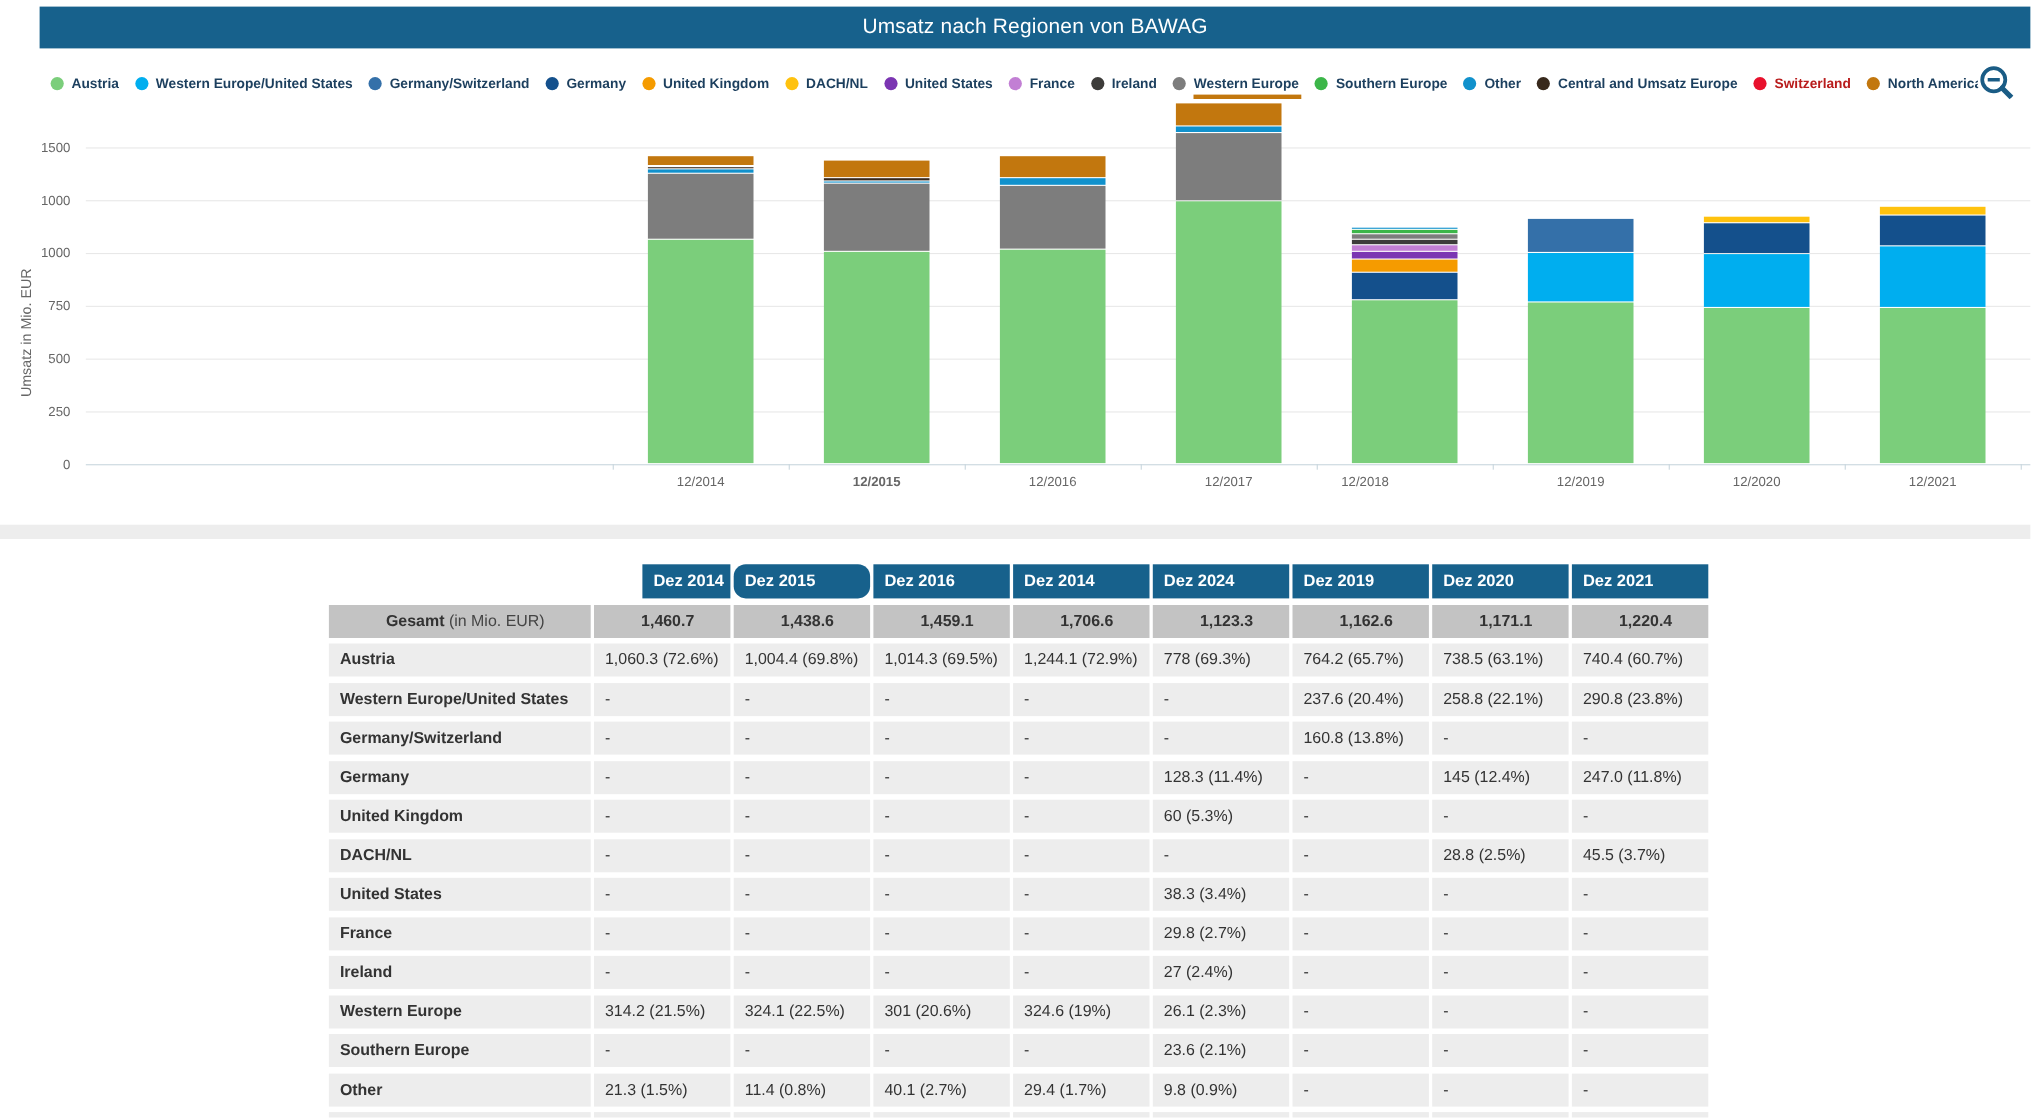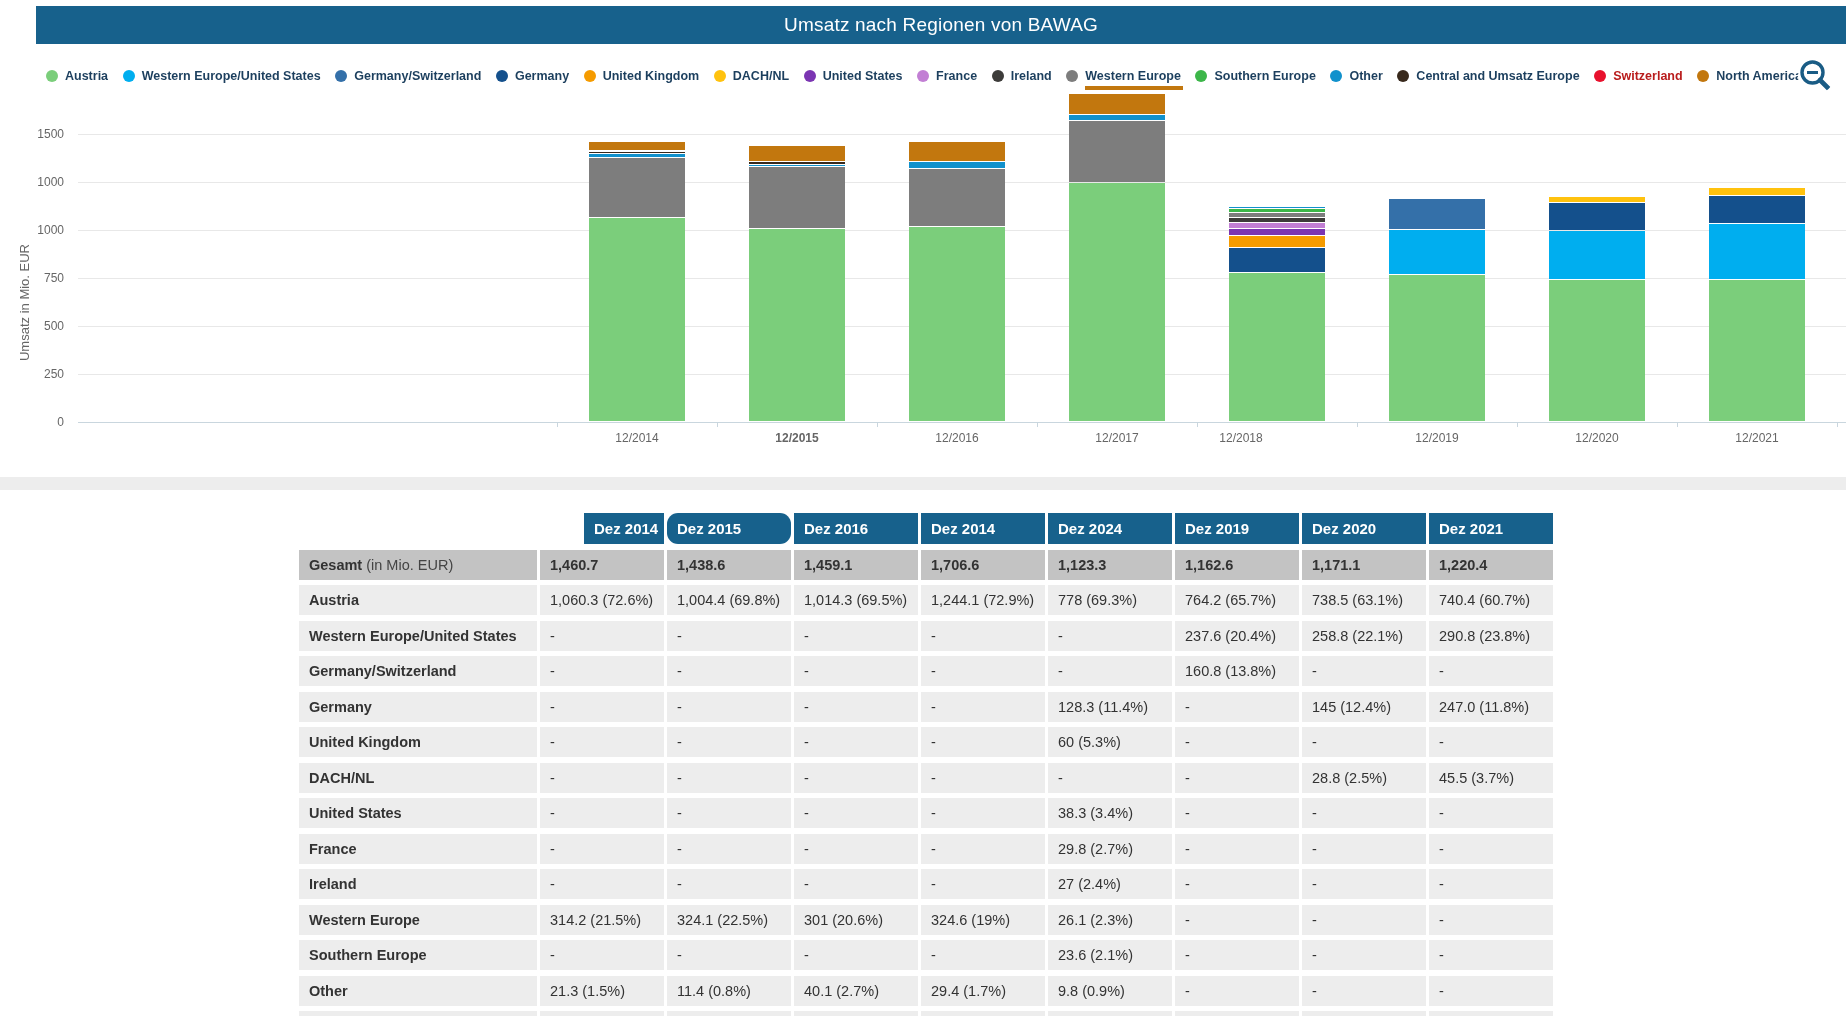--- a/index.html
+++ b/index.html
@@ -47,21 +47,21 @@
     grid-auto-rows:30px;
     grid-template-rows:31px;
     column-gap:3px;row-gap:5.5px;
     font-size:14.5px;color:#333;
   }
   .th{color:#fff;font-weight:bold;font-size:15px;line-height:31px;padding-left:10px;}
   .th-empty{background:transparent;}
   .rl{background:#ededed;font-weight:bold;line-height:30px;padding-left:10px;white-space:nowrap;overflow:hidden;}
   .rl .suffix{font-weight:normal;color:#444;}
   .td{background:#ededed;line-height:30px;padding-left:10px;white-space:nowrap;overflow:hidden;}
-  .total .rl,.total-cell{background:#c3c3c3 !important;font-weight:bold;}
+  .total .rl,.total-cell{background:#c3c3c3 !important;font-weight:bold;text-align:center;}
 </style>
 </head>
 <body>
 
 <div class="title-bar" style="background: rgb(23, 97, 140);">
   <span class="title">Umsatz nach Regionen von BAWAG</span>
 </div>
 
 <div class="legend">
     <div class="legend-item">

